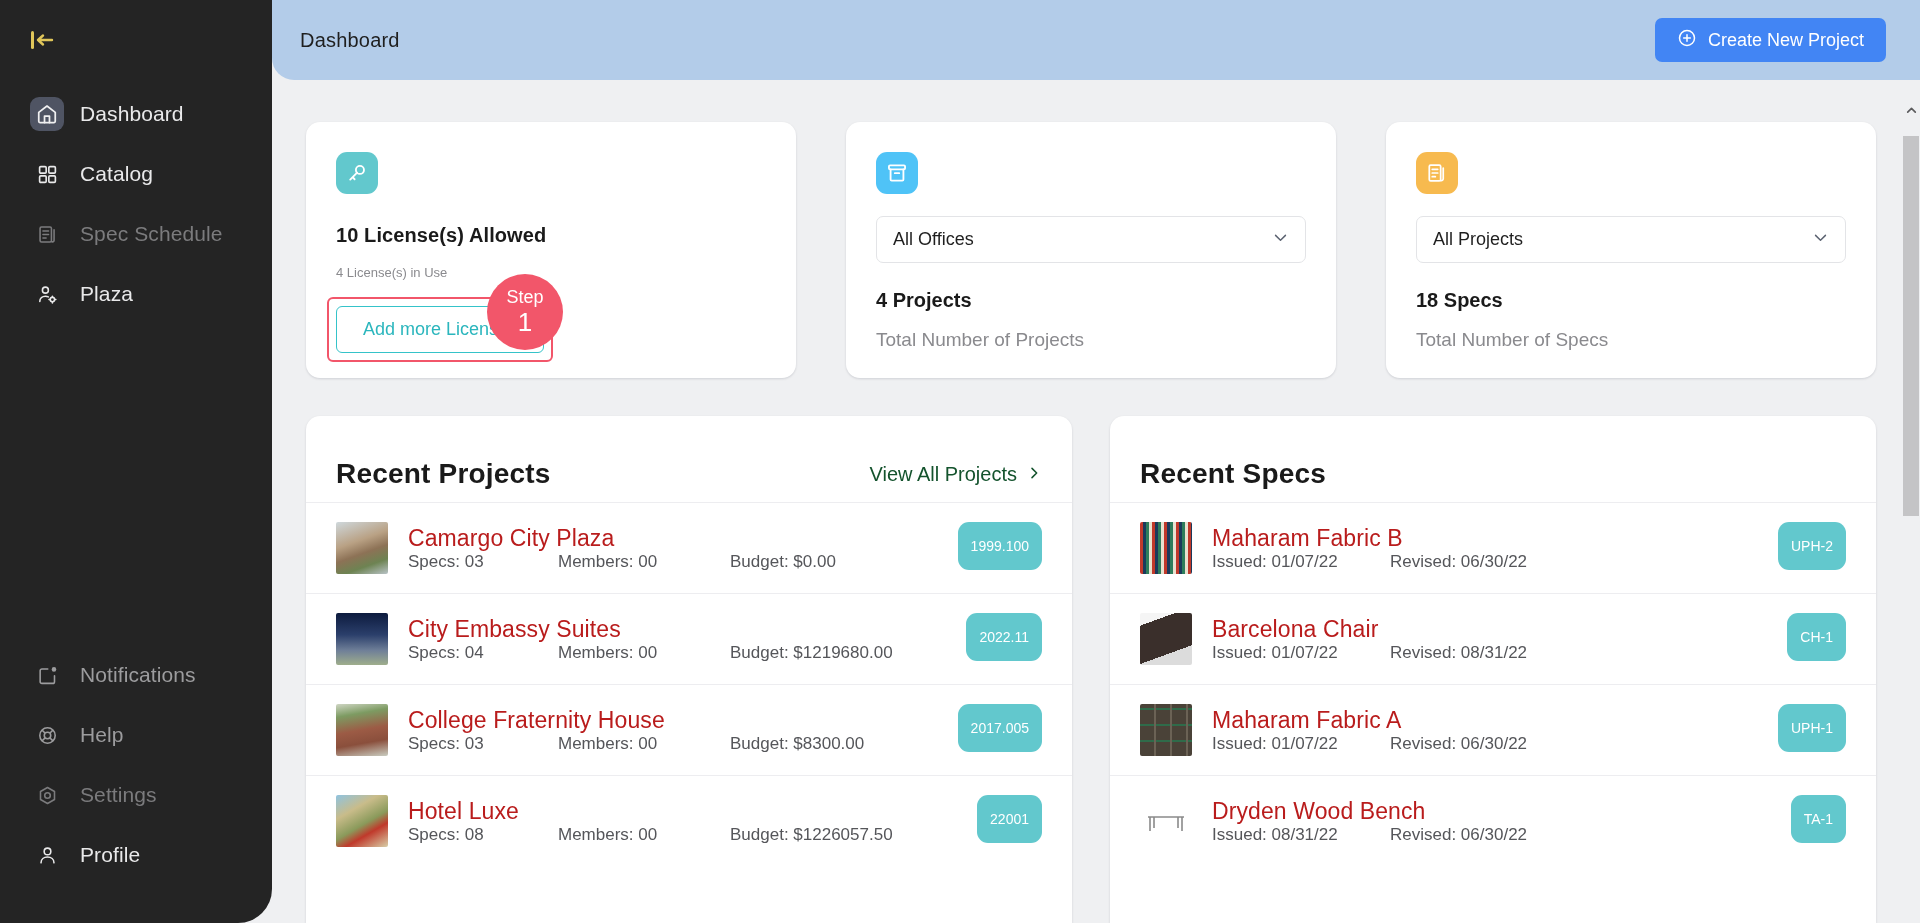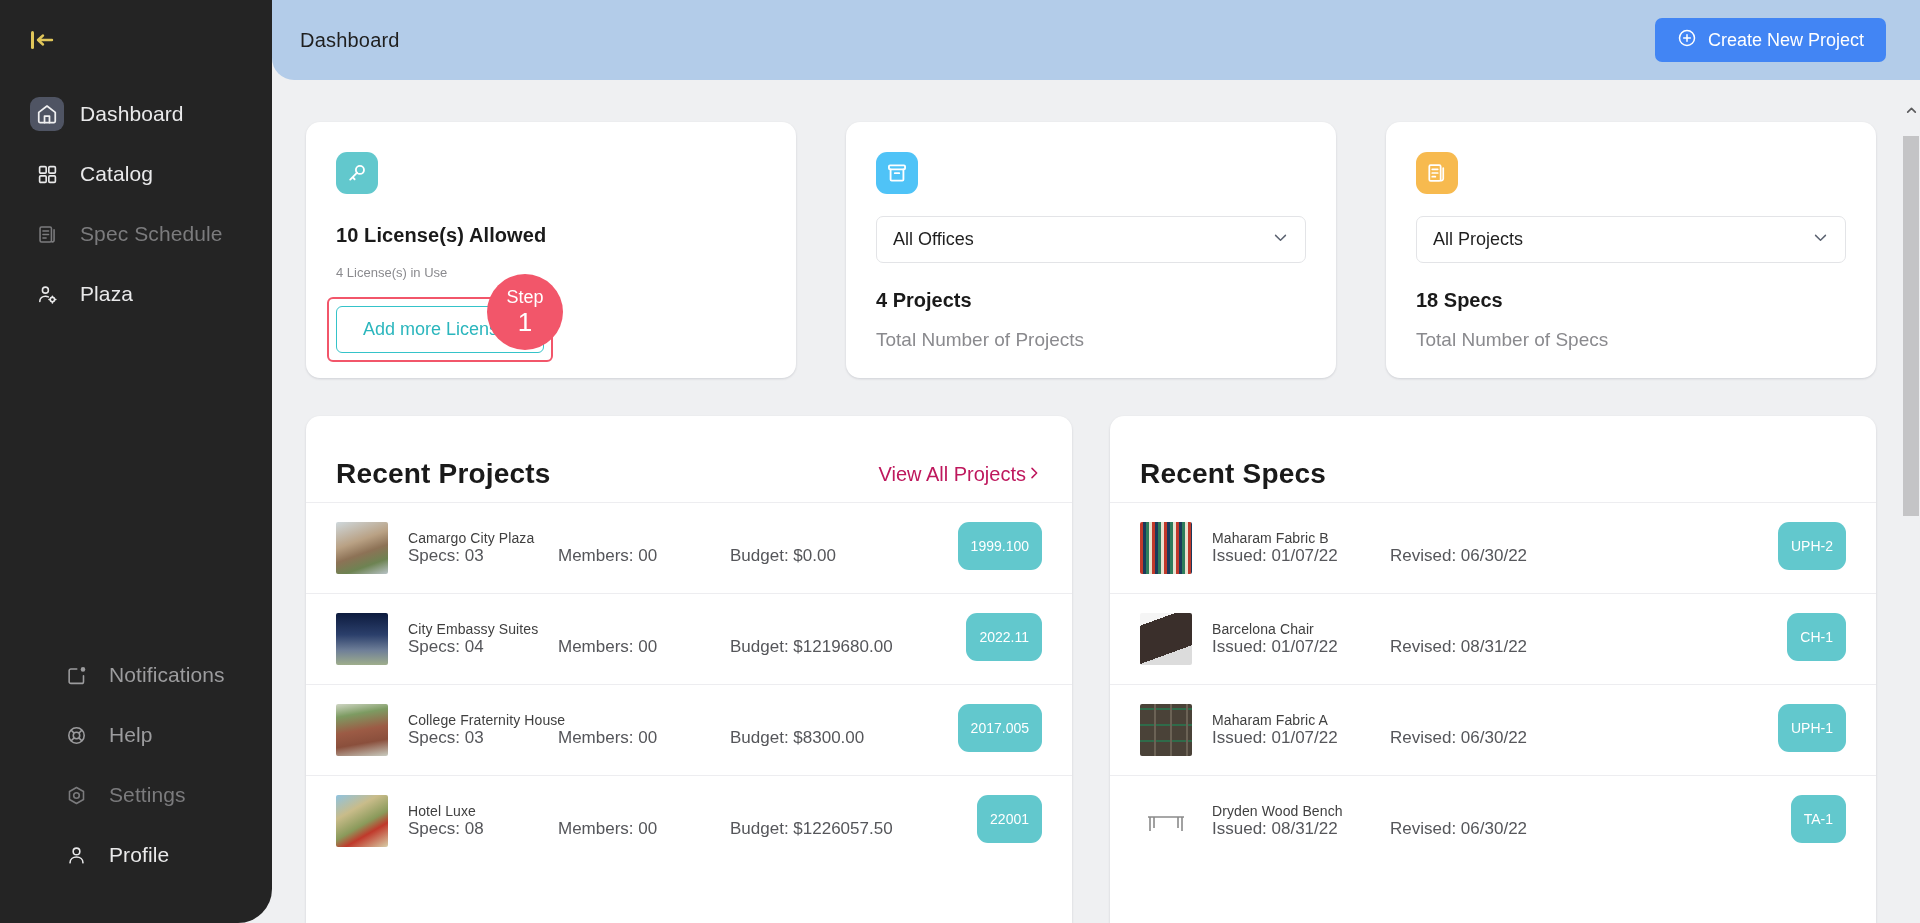--- a/index.html
+++ b/index.html
@@ -34,21 +34,21 @@
   .nav-item.dim { color: #7b7b7d; }
   .nav-item.dim svg { stroke: #7b7b7d; }
   .nav-item.mid { color: #9c9c9e; }
   .nav-item.mid svg { stroke: #9c9c9e; }
   .nav-icon {
     width: 34px; height: 34px; flex: 0 0 34px;
     display: flex; align-items: center; justify-content: center;
     border-radius: 9px;
   }
   .nav-item.active .nav-icon { background: #4f5463; }
-  .nav-bottom { margin-top: auto; padding-bottom: 38px; margin-left: 29px; }
+  .nav-bottom { margin-top: auto; padding-bottom: 38px; }
   .nav-spacer { flex: 1 1 auto; }
 
   
   .main {
     flex: 1 1 auto; height: 923px; position: relative;
     display: flex; flex-direction: column;
     background: #eff0f2;
     overflow: hidden;
   }
   .topbar {
@@ -117,34 +117,34 @@
 
   
   .lists-row { display: flex; gap: 38px; margin-top: 38px; }
   .list-card { flex: 1 1 0; padding: 0 0 0 0; overflow: hidden; height: 520px; }
   .list-head {
     display: flex; align-items: center; justify-content: space-between;
     padding: 30px 30px 0 30px; height: 86px;
   }
   .list-title { font-size: 28px; color: #1a1a1a; font-weight: bold; letter-spacing: .2px; }
   .view-all {
-    font-size: 20px; color: #be185d; cursor: pointer;
-    display: flex; align-items: center; 
+    font-size: 20px; color: #14532d; cursor: pointer;
+    display: flex; align-items: center; gap: 9px;
   }
   .row {
     display: flex; align-items: center; gap: 20px;
     padding: 17px 30px; border-top: 1px solid #ededf0; min-height: 91px;
   }
   .row:first-of-type { border-top: none; margin-top: 14px; }
   .thumb {
     width: 52px; height: 52px; flex: 0 0 52px; border-radius: 2px;
     background-size: cover; background-position: center;
   }
   .row-body { flex: 1 1 auto; min-width: 0; }
-  .row-name { font-size: 14px; color: #404040; letter-spacing: .1px; }
+  .row-name { font-size: 23px; color: #b91c1c; letter-spacing: .1px; }
   .row-meta { display: flex; gap: 0; margin-top: 0; font-size: 17px; color: #55565a; }
   .row-meta span:nth-child(1){ width: 150px; }
   .row-meta span:nth-child(2){ width: 172px; }
   .spec-meta span:nth-child(1){ width: 178px; }
   .badge {
     flex: 0 0 auto; background: #62c8cd; color: #fff;
     font-size: 14px; border-radius: 11px; padding: 16px 13px;
     align-self: flex-start; margin-top: 2px; white-space: nowrap;
   }
 

